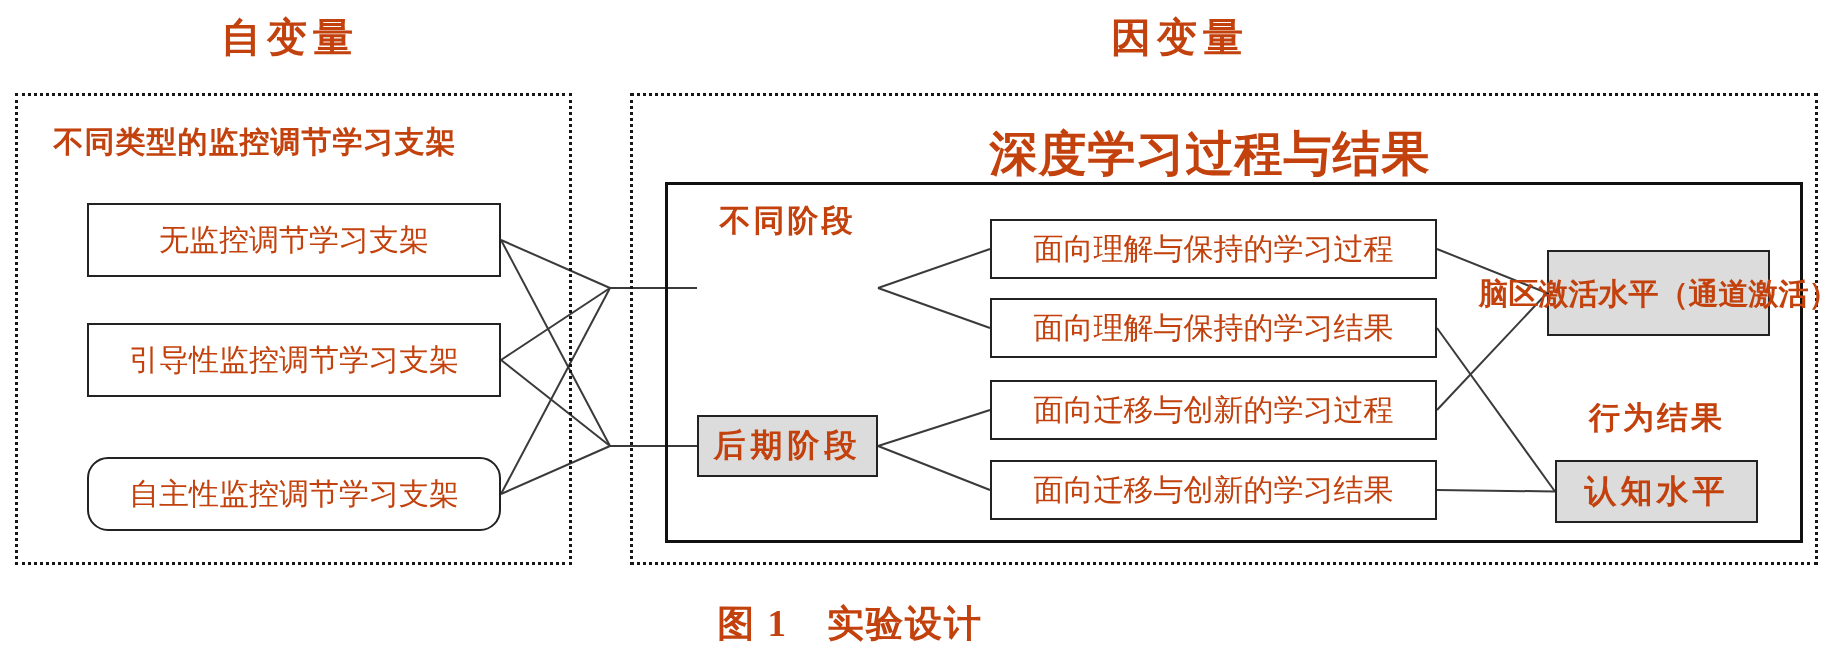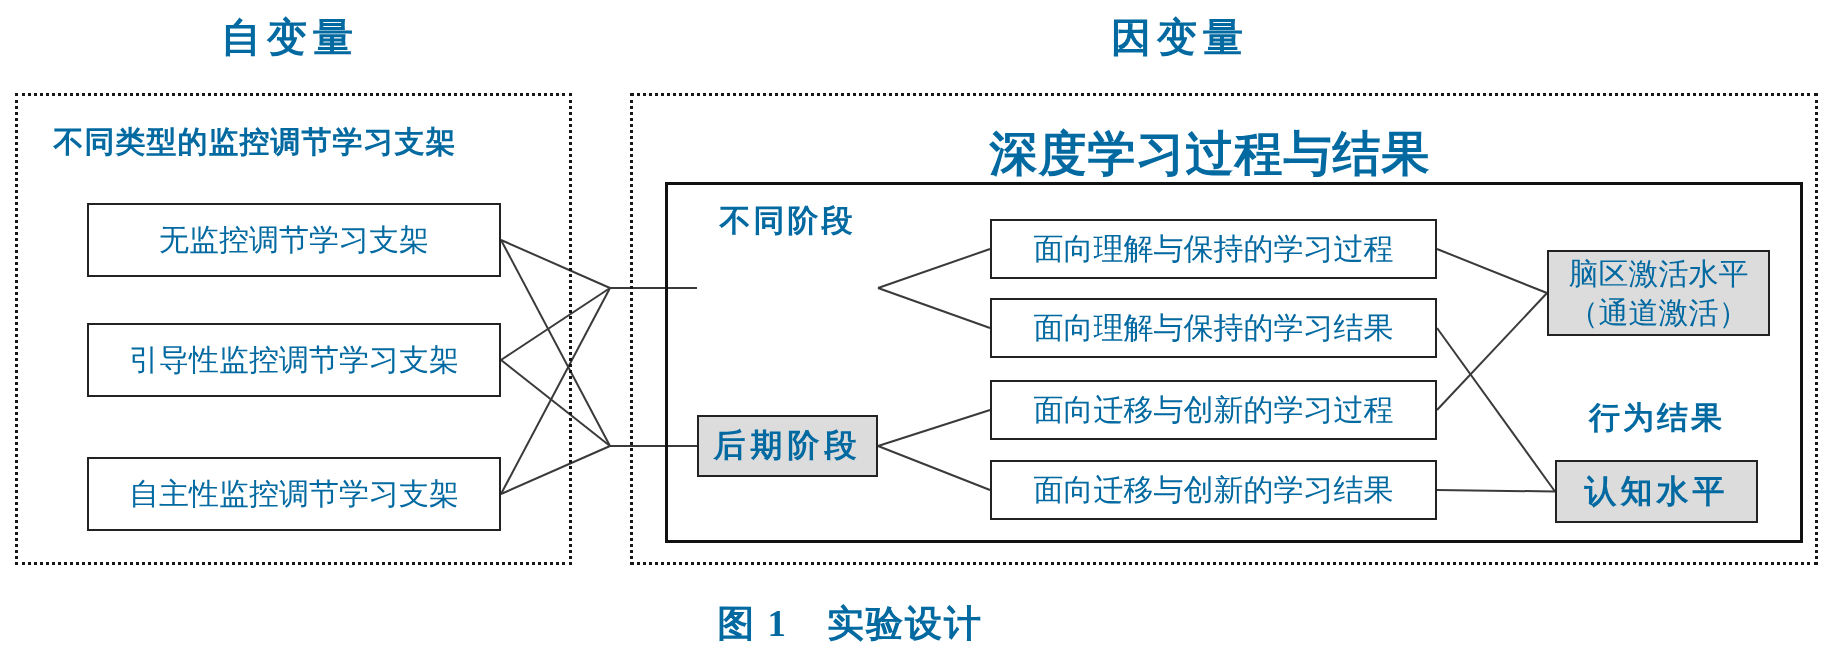--- a/index.html
+++ b/index.html
@@ -3,21 +3,21 @@
 <meta charset="utf-8">
 <style>
   html, body { margin: 0; padding: 0; background: #ffffff; }
   .canvas {
     position: relative;
     width: 1832px;
     height: 664px;
     background: #ffffff;
     overflow: hidden;
     font-family: "Liberation Serif", serif;
-    color: #0369a1;
+    color: #c2410c;
   }
   #edge-layer {
     position: absolute;
     left: 0; top: 0;
     width: 1832px; height: 664px;
     z-index: 1;
   }
   .abs { position: absolute; }
   .big-title {
     z-index: 3;
@@ -66,21 +66,21 @@
     border: 2px solid #222222;
     background: #ffffff;
     white-space: nowrap;
   }
   .scaffold-box {
     left: 87px; width: 410px; height: 70px;
     font-size: 30px;
   }
   #scaffold-0 { top: 203px; }
   #scaffold-1 { top: 323px; }
-  #scaffold-2 { top: 457px; }
+  #scaffold-2 { top: 457px; border-radius: 21px; }
 
   .stage-box {
     left: 697px; width: 177px; height: 58px;
     background: #dcdcdc;
     font-size: 32px; font-weight: bold; letter-spacing: 5px;
   }
   #stage-0 { top: 257px; }
   #stage-1 { top: 415px; }
 
   .process-box {
@@ -100,22 +100,21 @@
     letter-spacing: 3px;
     white-space: nowrap;
   }
   #stage-label      { left: 697px;  top: 200px; width: 181px; }
   #occurrence-label { left: 1559px; top: 200px; width: 200px; }
   #behavior-label   { left: 1557px; top: 397px; width: 200px; }
 
   #brain-box {
     left: 1547px; top: 250px; width: 219px; height: 82px;
     background: #dcdcdc;
-    font-size: 30px; font-weight: normal;
-    flex-direction: column;
+    font-size: 30px; font-weight: bold;
     line-height: 1.3;
   }
   #cognition-box {
     left: 1555px; top: 460px; width: 199px; height: 59px;
     background: #dcdcdc;
     font-size: 32px; font-weight: bold; letter-spacing: 4px;
   }
 
   .junction { z-index: 1; width: 0; height: 0; }
   #junction-early { left: 610px; top: 288px; }

